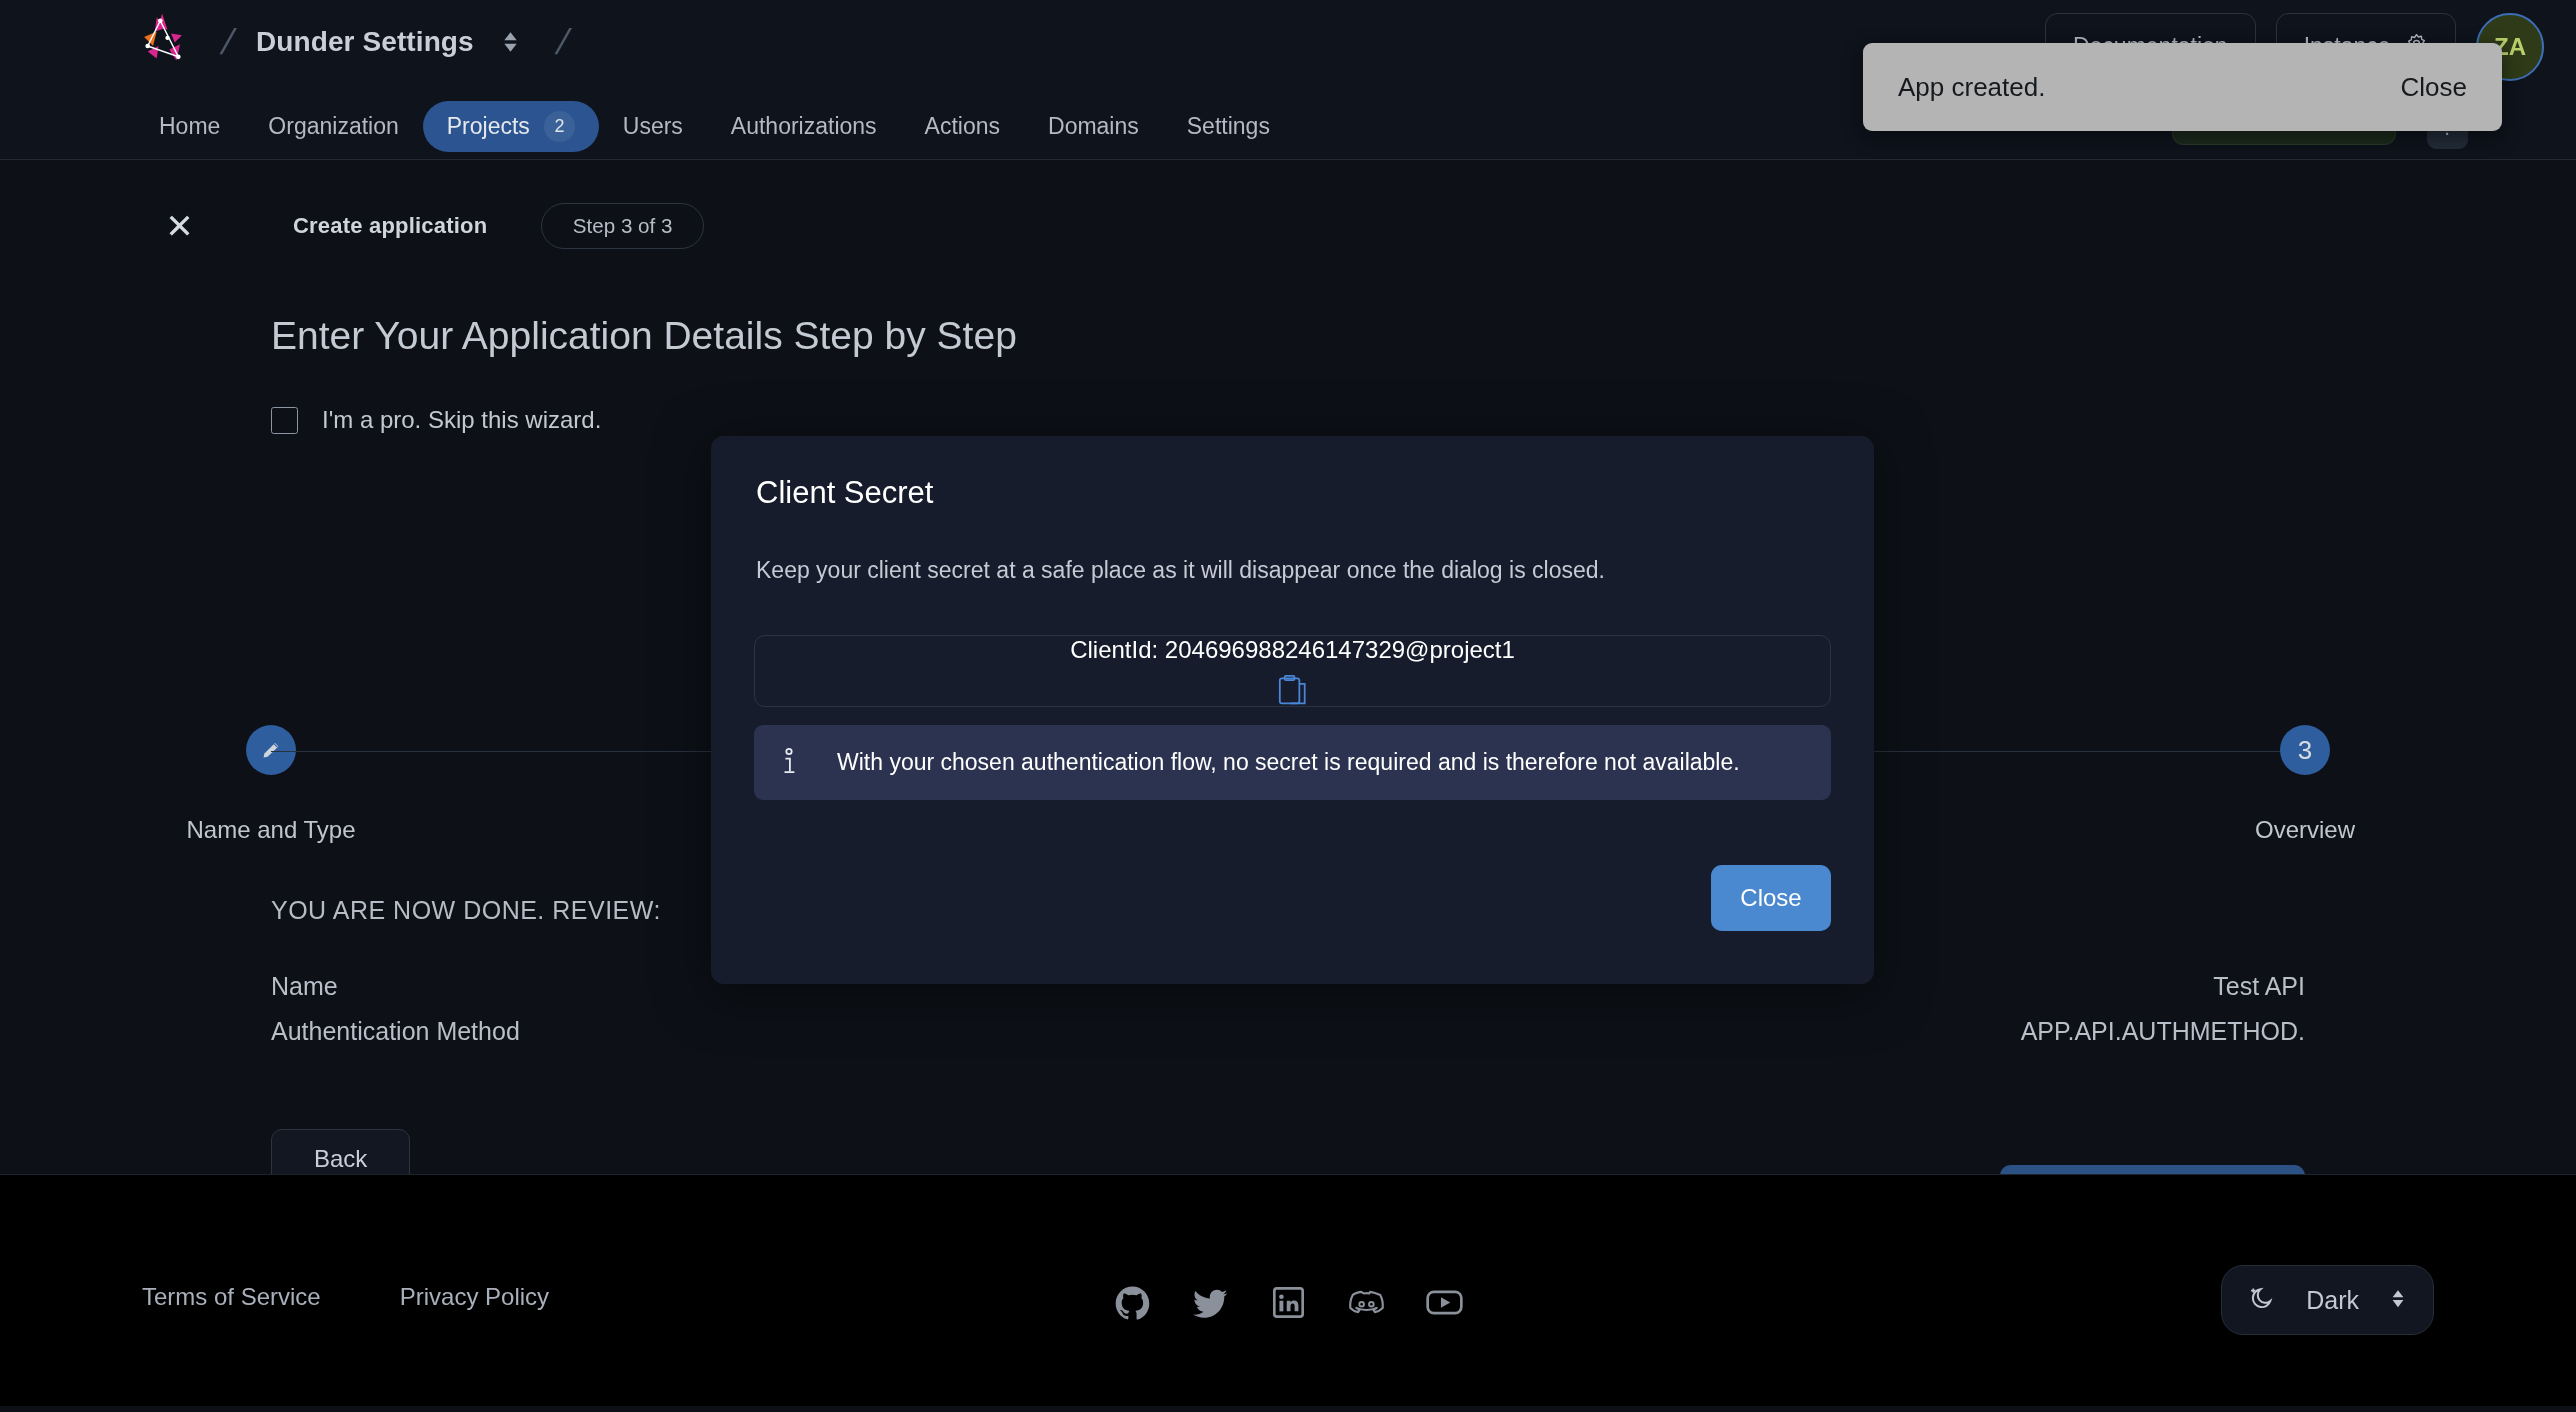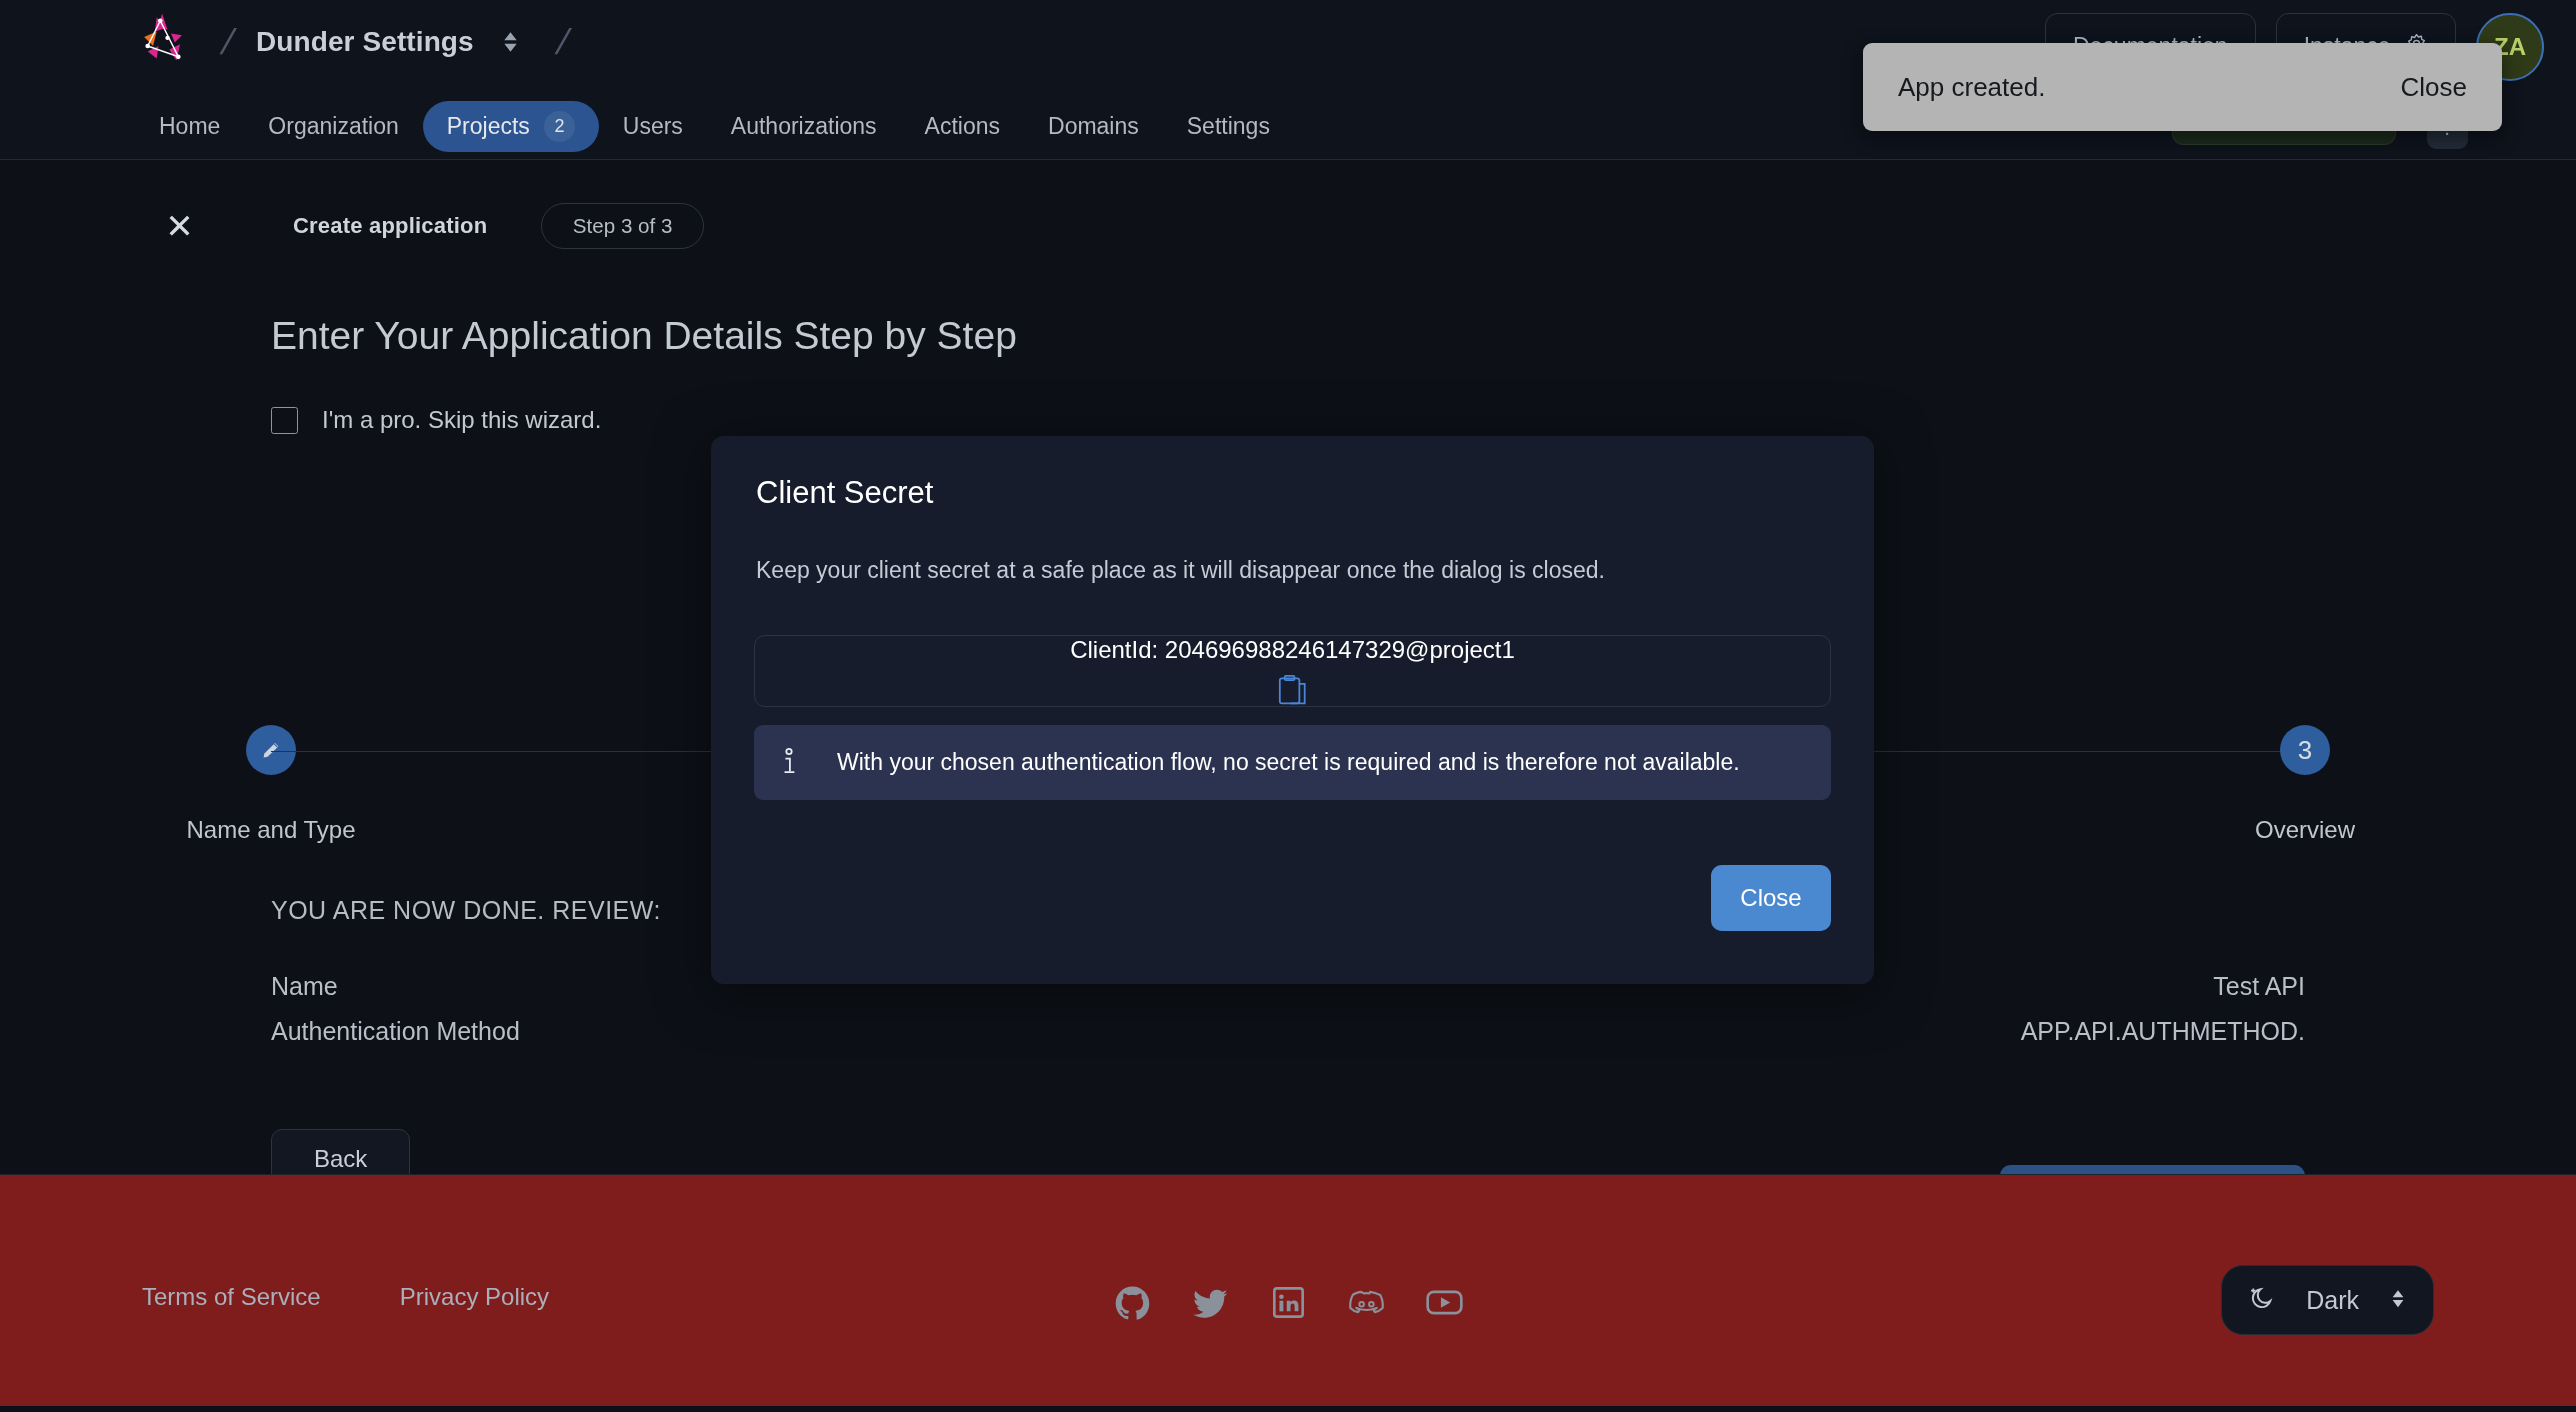--- a/index.html
+++ b/index.html
@@ -161,21 +161,21 @@
     position: absolute; right: 271px; top: 1005px;
     background: #2c5185; border-radius: 10.8px;
     color: #d7dce3; font-size: 26px;
     width: 305px; height: 79px;
     display: flex; align-items: center; justify-content: center;
   }
 
   
   .footer {
     position: absolute; top: 1174px; left: 0; width: 2576px; height: 232px;
-    background: #7f1d1d; border-top: 0.9px solid #1d242e;
+    background: #000000; border-top: 0.9px solid #1d242e;
   }
   .foot-links {
     position: absolute; left: 142px; top: 108px;
     display: flex; gap: 79px;
   }
   .foot-link { color: #a9b0bb; font-size: 24px; }
   .socials {
     position: absolute; left: 0; right: 0; top: 108px;
     display: flex; justify-content: center; gap: 39px;
   }

